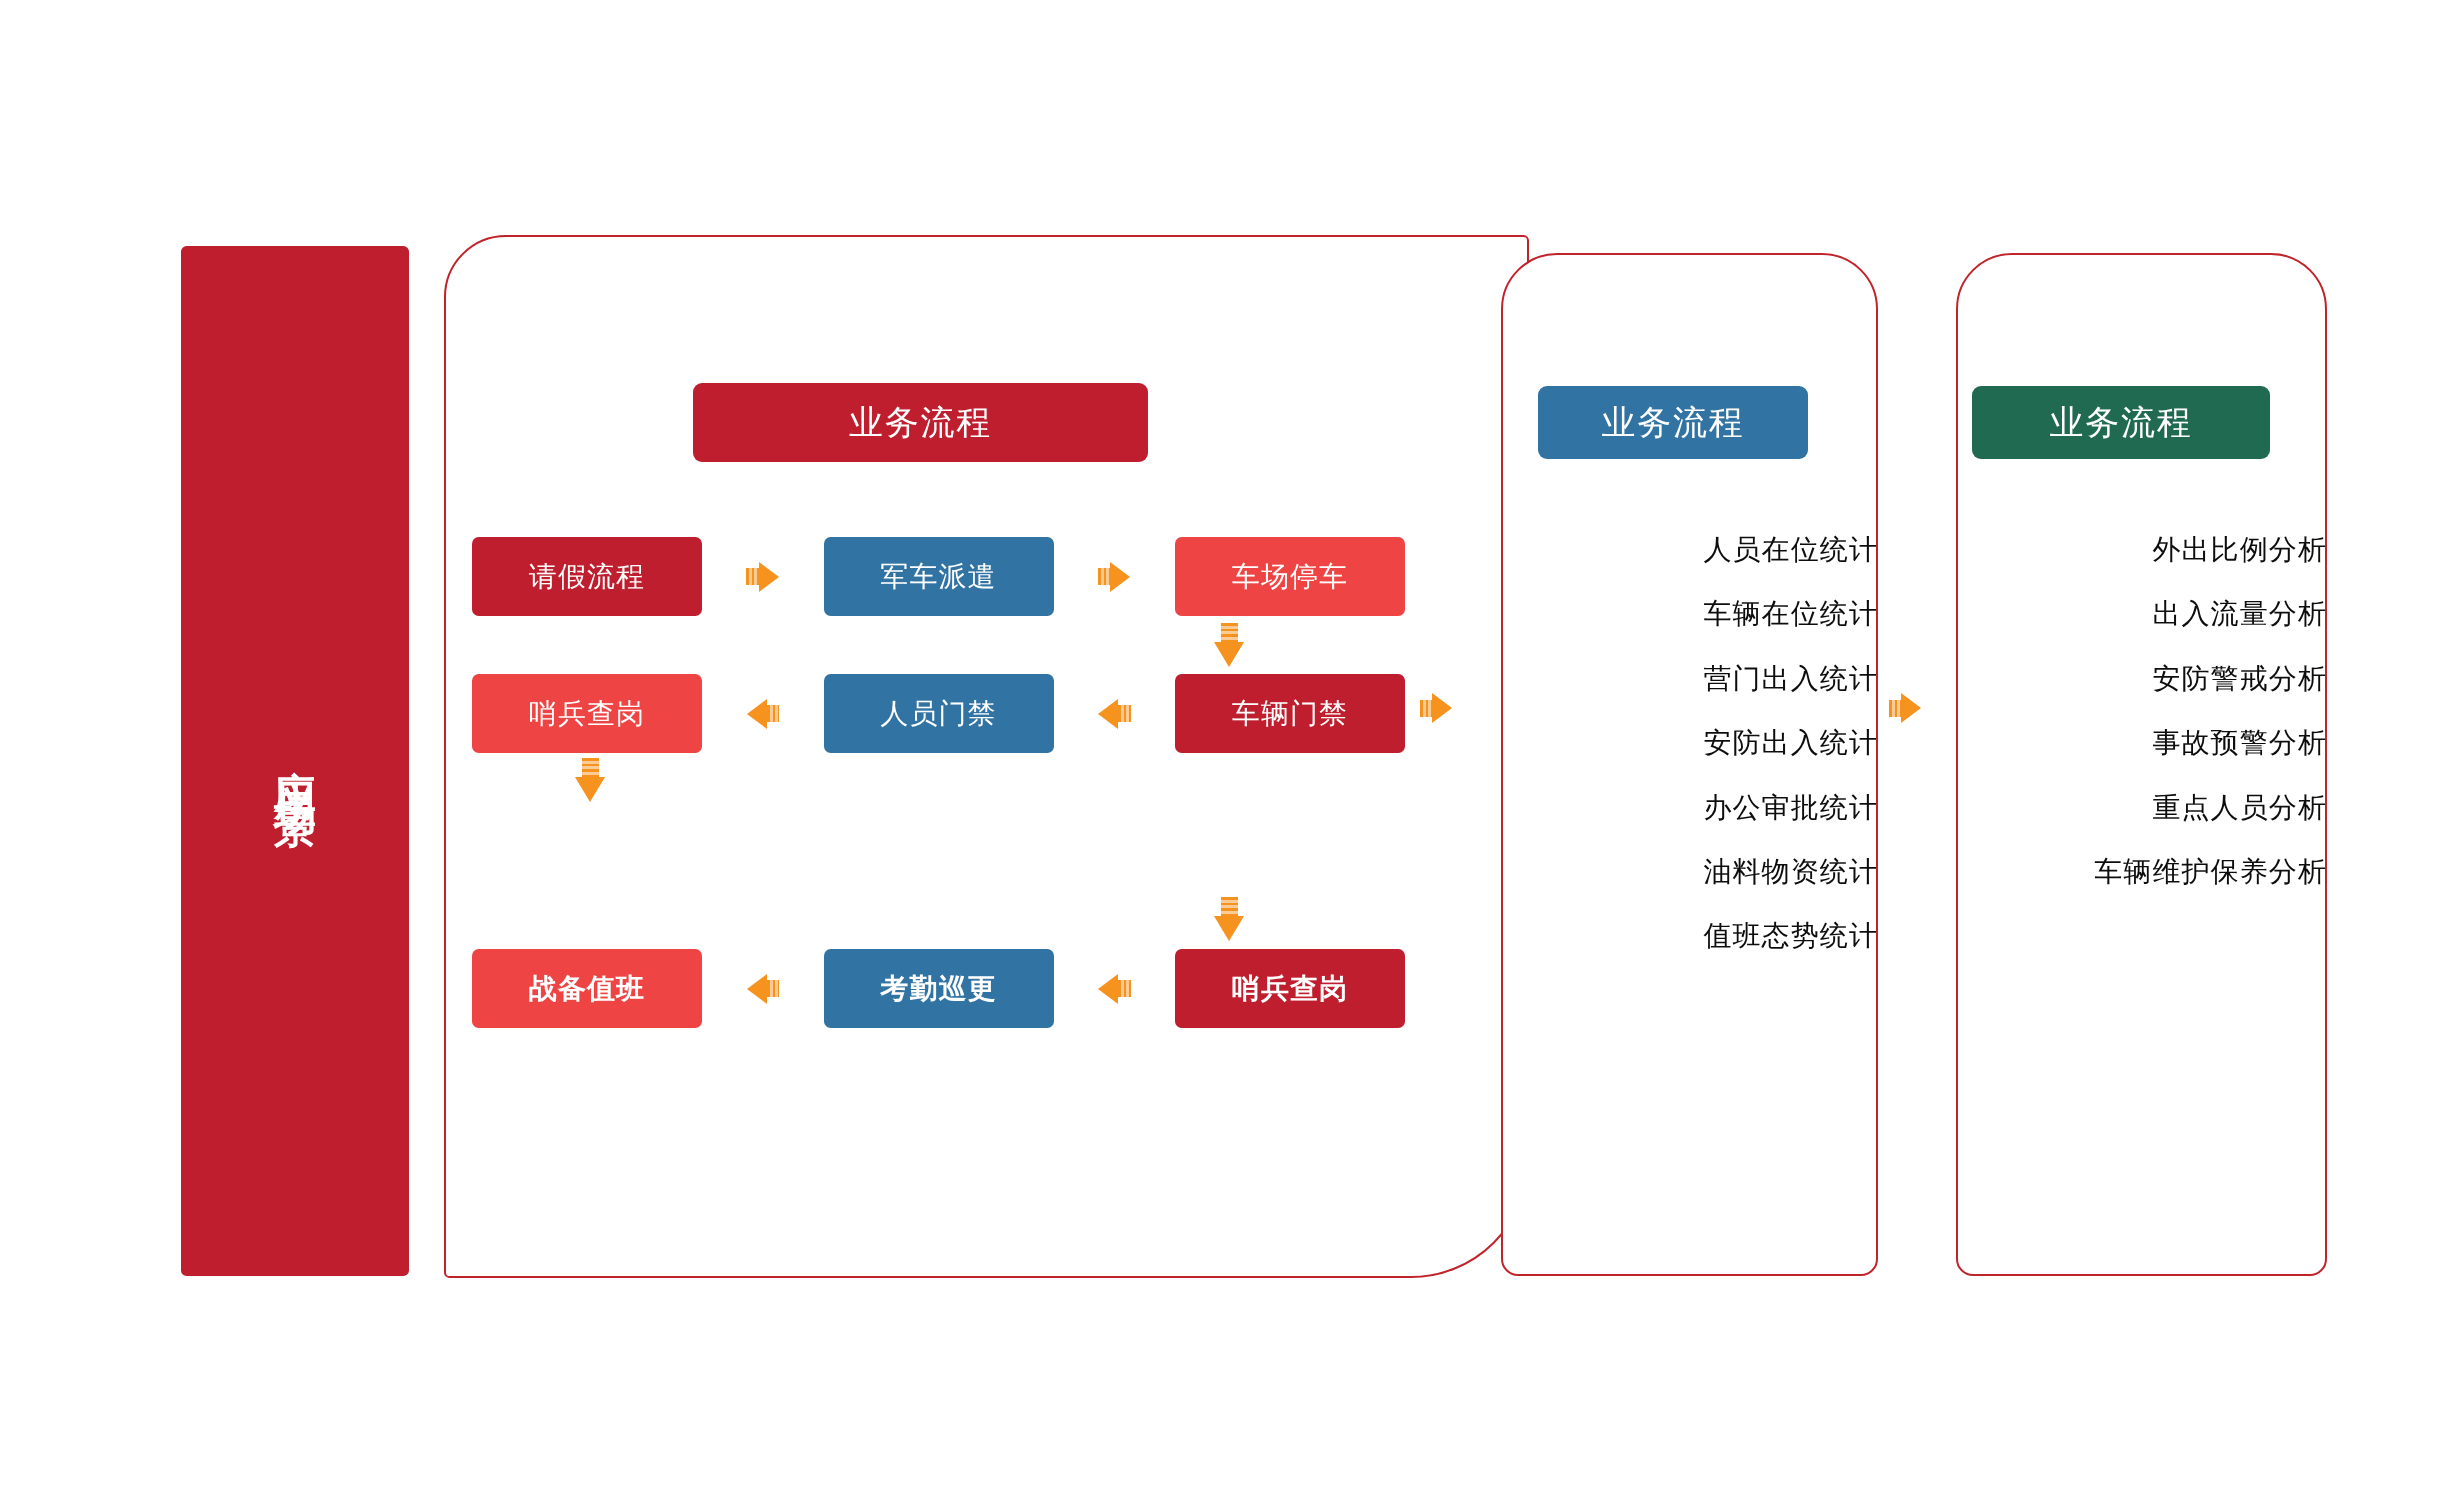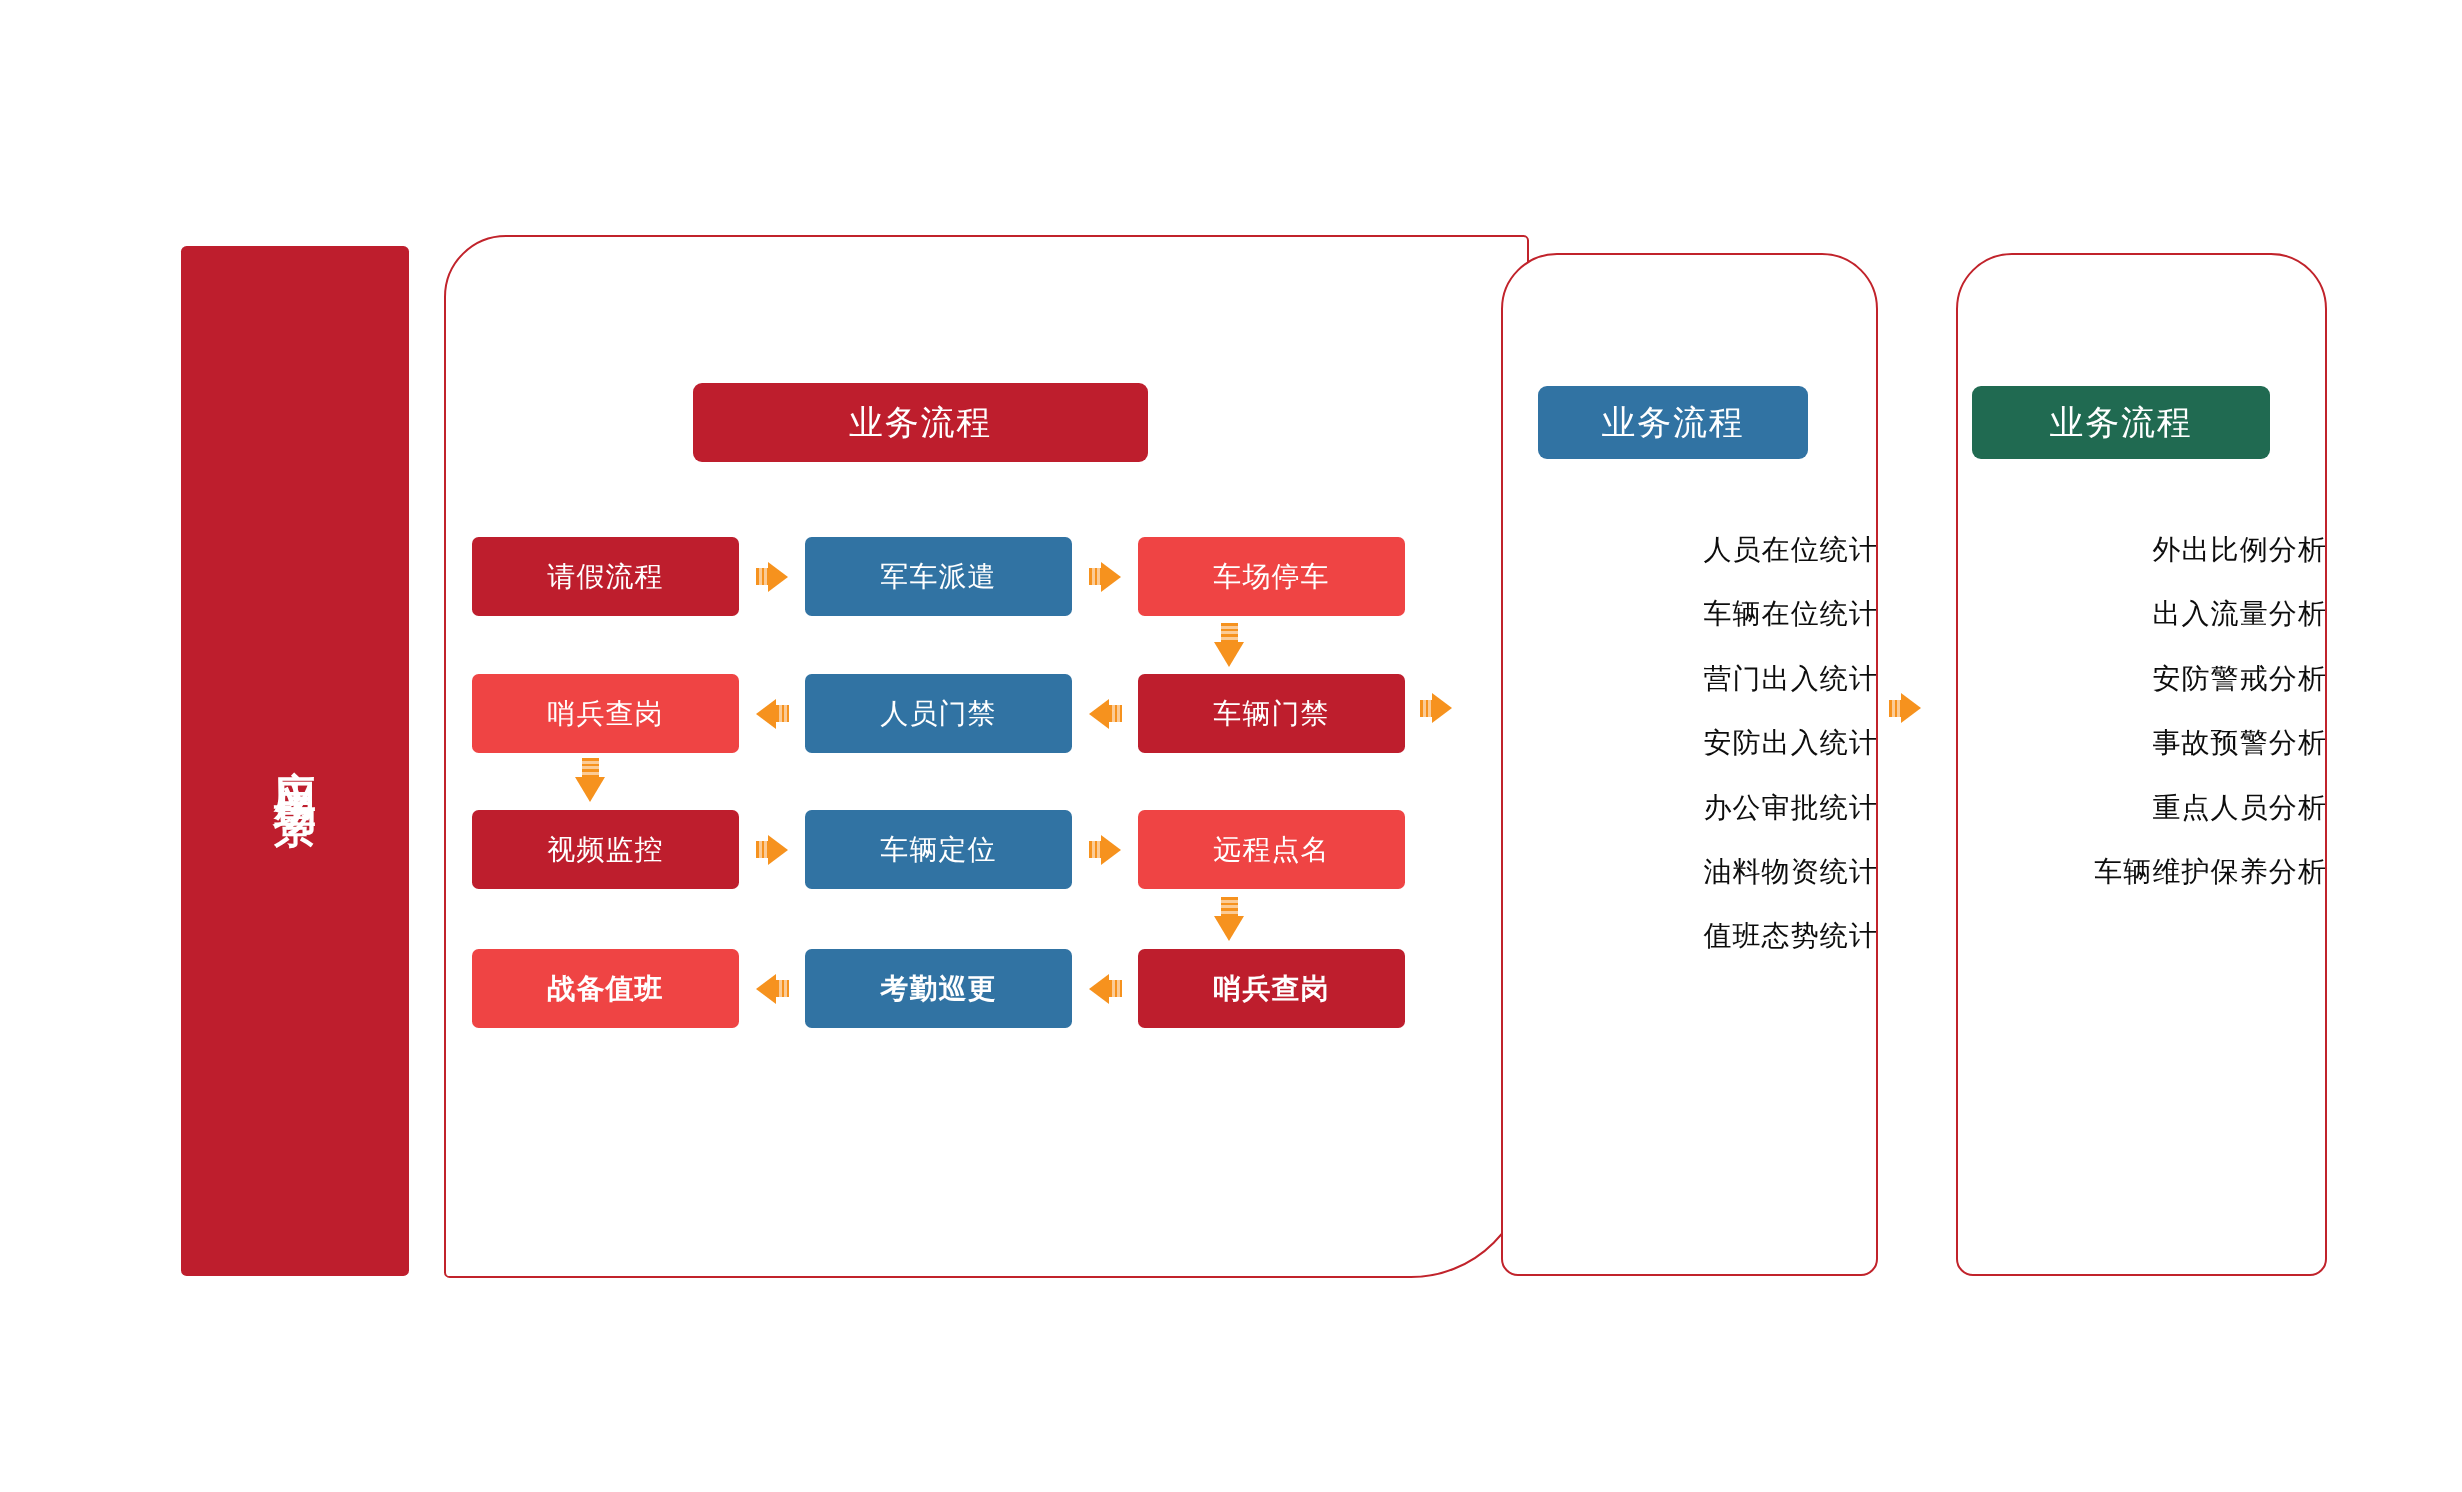--- a/index.html
+++ b/index.html
@@ -117,21 +117,21 @@
     height: 79px;
     display: flex;
     align-items: center;
   }
   .flow-row.r0 { top: 0px; }
   .flow-row.r1 { top: 137px; }
   .flow-row.r2 { top: 273px; }
   .flow-row.r3 { top: 412px; font-weight: bold; }
 
   .flow-box {
-    width: 267px;
+    width: 230px;
     height: 79px;
     border-radius: 6.7px;
     display: flex;
     align-items: center;
     justify-content: center;
     color: #ffffff;
     font-size: 28px;
     letter-spacing: 1.1px;
     box-sizing: border-box;
     flex: 0 0 auto;
@@ -291,37 +291,20 @@
     <div class="flow-box blue">人员门禁</div>
     <div class="h-gap">
       <span class="arrow-h left">
         <span class="tail"></span>
           <span class="head"></span>
       </span>
     </div>
     <div class="flow-box red">车辆门禁</div>
   </div>
 
-  <div class="flow-row r2">
-    <div class="flow-box red">视频监控</div>
-    <div class="h-gap">
-      <span class="arrow-h right">
-        <span class="tail"></span>
-          <span class="head"></span>
-      </span>
-    </div>
-    <div class="flow-box blue">车辆定位</div>
-    <div class="h-gap">
-      <span class="arrow-h right">
-        <span class="tail"></span>
-          <span class="head"></span>
-      </span>
-    </div>
-    <div class="flow-box green">远程点名</div>
-  </div>
 
   <div class="flow-row r3">
     <div class="flow-box green">战备值班</div>
     <div class="h-gap">
       <span class="arrow-h left">
         <span class="tail"></span>
           <span class="head"></span>
       </span>
     </div>
     <div class="flow-box blue">考勤巡更</div>

